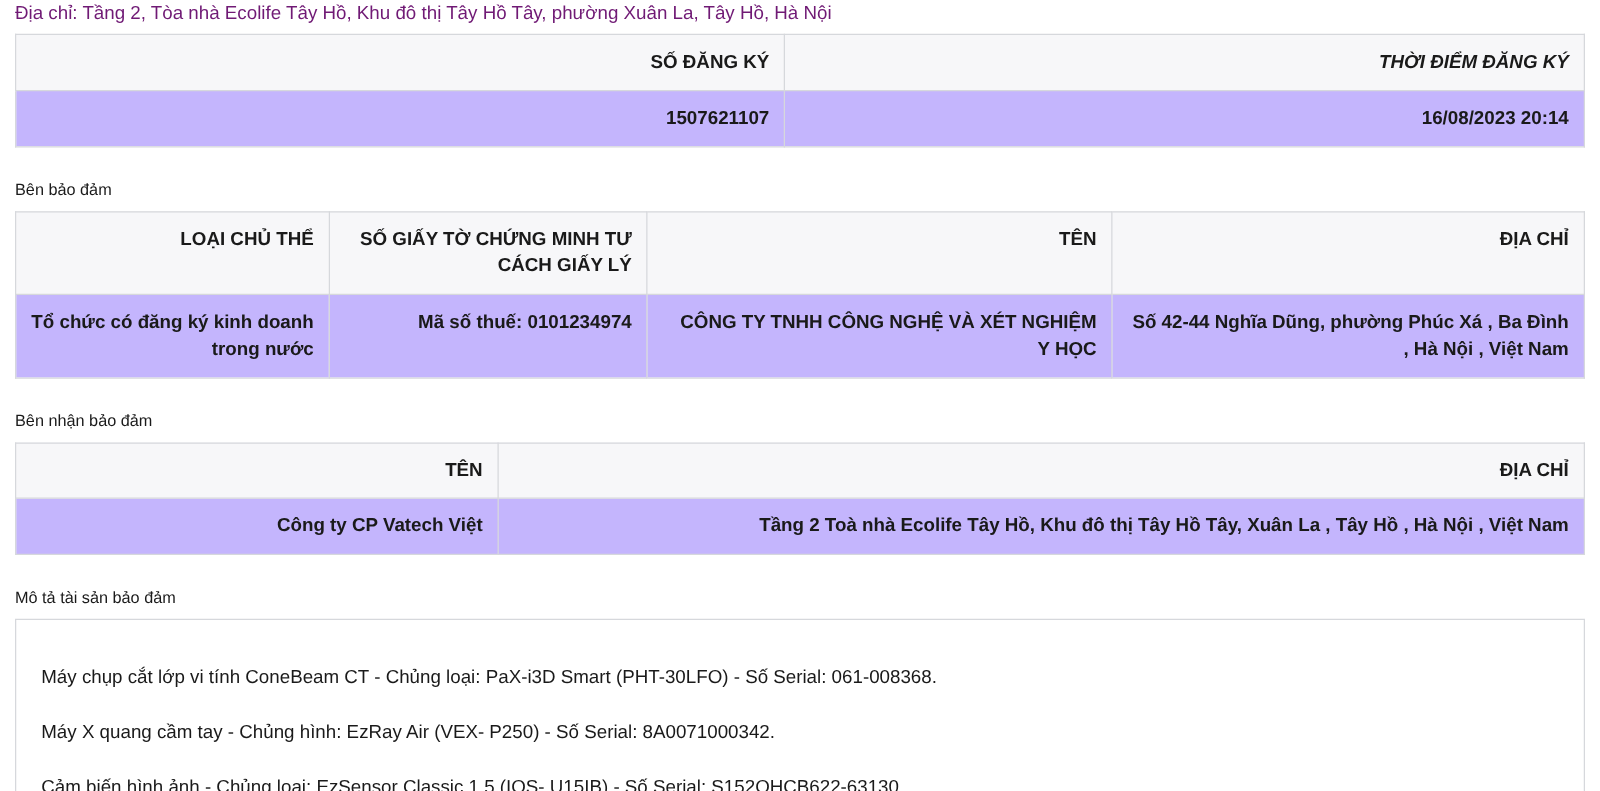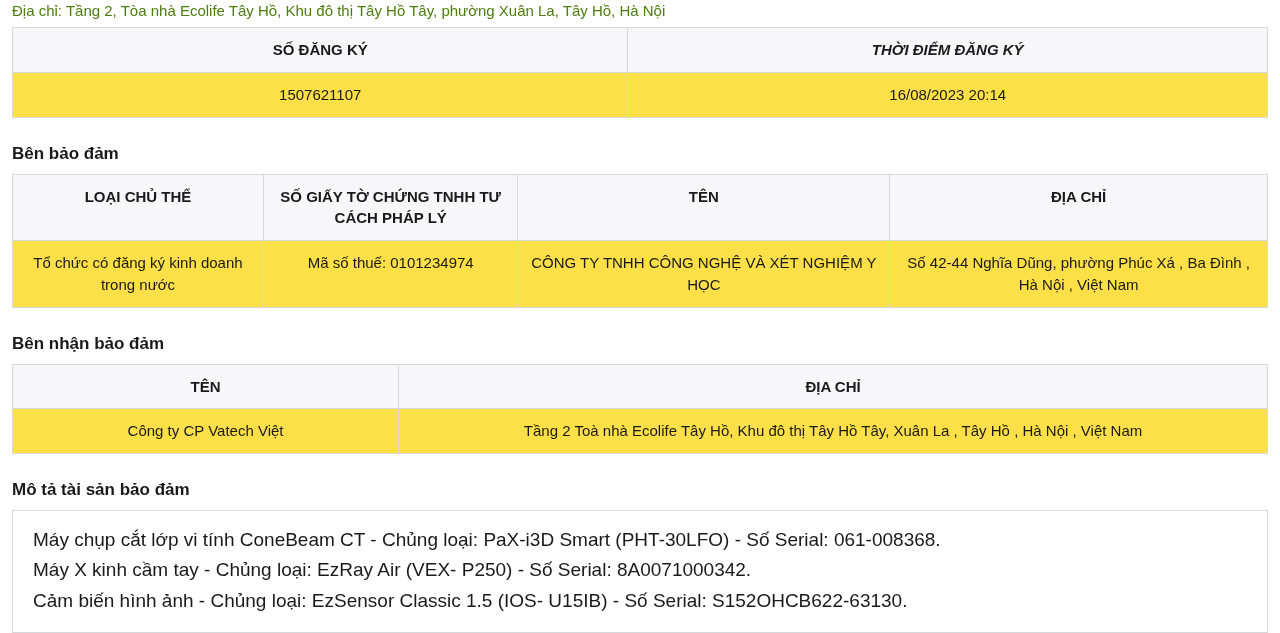--- a/index.html
+++ b/index.html
@@ -14,72 +14,73 @@
     color: #1a1a1a;
     font-size: 15px;
     overflow: hidden;
   }
   .page {
     padding: 0 12px;
     box-sizing: border-box;
   }
   .top-line {
     font-size: 15px;
-    color: #4d7c0f;
+    color: #701a75;
     line-height: 1.4;
     margin: 0 0 6px 0;
     white-space: nowrap;
     overflow: hidden;
   }
   table.doc-table {
     width: 100%;
     border-collapse: collapse;
     table-layout: fixed;
     border: 1px solid #d6d8dc;
     background: #ffffff;
   }
   table.doc-table th,
   table.doc-table td {
     border: 1px solid #d6d8dc;
     padding: 11px 12px;
-    text-align: center;
+    text-align: right;
     vertical-align: top;
     font-size: 15px;
     line-height: 1.45;
     word-wrap: break-word;
     margin-left: 14px;
   }
   table.doc-table thead th {
     background: #f7f7f9;
     font-weight: bold;
     color: #1a1a1a;
   }
   table.doc-table tbody td {
-    background: #fde047;
-    font-weight: normal;
+    background: #c4b5fd;
+    font-weight: bold;
   }
   td.bold-cell {
     font-weight: bold;
   }
   h2.section-title {
-    font-size: 17px;
-    font-weight: bold;
+    font-size: 13px;
+    font-weight: normal;
     margin: 26px 0 10px 0;
     color: #1a1a1a;
   }
   .desc-box {
     border: 1px solid #d6d8dc;
     background: #ffffff;
     padding: 14px 20px 16px 20px;
     box-sizing: border-box;
   }
   .desc-line {
-    font-size: 19px;
+    font-size: 15px;
     line-height: 1.6;
     color: #1a1a1a;
+    margin-top: 20px;
   }
   .reg-head-1 { width: 49%; }
   .reg-head-2 { width: 51%; font-style: italic; }
   .bbd-c1 { width: 19.6%; }
   .bbd-c2 { width: 19.9%; }
   .bbd-c3 { width: 30%; }
   .bbd-c4 { width: 30.5%; }
   .bnbd-c1 { width: 30%; }
   .bnbd-c2 { width: 70%; }
   .hdr-multiline { line-height: 1.45; }
@@ -105,21 +106,21 @@
       </tr>
     </tbody>
   </table>
 
   <h2 class="section-title">Bên bảo đảm</h2>
 
   <table class="doc-table">
     <thead>
       <tr>
         <th class="bbd-c1">LOẠI CHỦ THỂ</th>
-        <th class="bbd-c2 hdr-multiline">SỐ GIẤY TỜ CHỨNG TNHH TƯ CÁCH PHÁP LÝ</th>
+        <th class="bbd-c2 hdr-multiline">SỐ GIẤY TỜ CHỨNG MINH TƯ CÁCH GIẤY LÝ</th>
         <th class="bbd-c3">TÊN</th>
         <th class="bbd-c4">ĐỊA CHỈ</th>
       </tr>
     </thead>
     <tbody>
       <tr>
         <td>Tổ chức có đăng ký kinh doanh trong nước</td>
         <td>Mã số thuế: 0101234974</td>
         <td>CÔNG TY TNHH CÔNG NGHỆ VÀ XÉT NGHIỆM Y HỌC</td>
         <td>Số 42-44 Nghĩa Dũng, phường Phúc Xá , Ba Đình , Hà Nội , Việt Nam</td>
@@ -141,17 +142,17 @@
         <td>Công ty CP Vatech Việt</td>
         <td>Tầng 2 Toà nhà Ecolife Tây Hồ, Khu đô thị Tây Hồ Tây, Xuân La , Tây Hồ , Hà Nội , Việt Nam</td>
       </tr>
     </tbody>
   </table>
 
   <h2 class="section-title">Mô tả tài sản bảo đảm</h2>
 
   <div class="desc-box">
     <div class="desc-line">Máy chụp cắt lớp vi tính ConeBeam CT - Chủng loại: PaX-i3D Smart (PHT-30LFO) - Số Serial: 061-008368.</div>
-    <div class="desc-line">Máy X kinh cầm tay - Chủng loại: EzRay Air (VEX- P250) - Số Serial: 8A0071000342.</div>
+    <div class="desc-line">Máy X quang cầm tay - Chủng hình: EzRay Air (VEX- P250) - Số Serial: 8A0071000342.</div>
     <div class="desc-line">Cảm biến hình ảnh - Chủng loại: EzSensor Classic 1.5 (IOS- U15IB) - Số Serial: S152OHCB622-63130.</div>
   </div>
 
 </div>
 
 </body></html>

